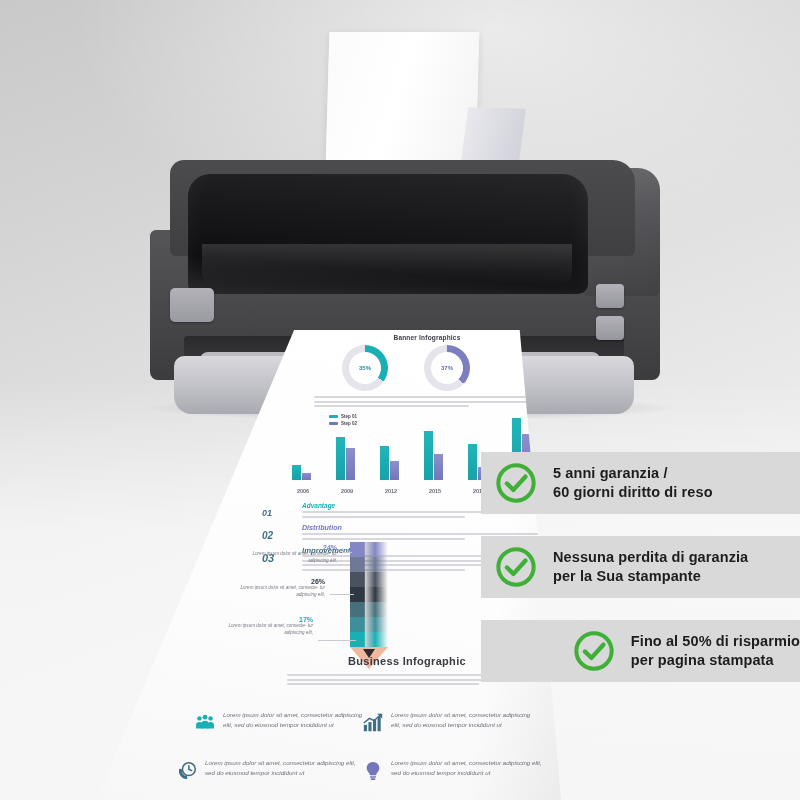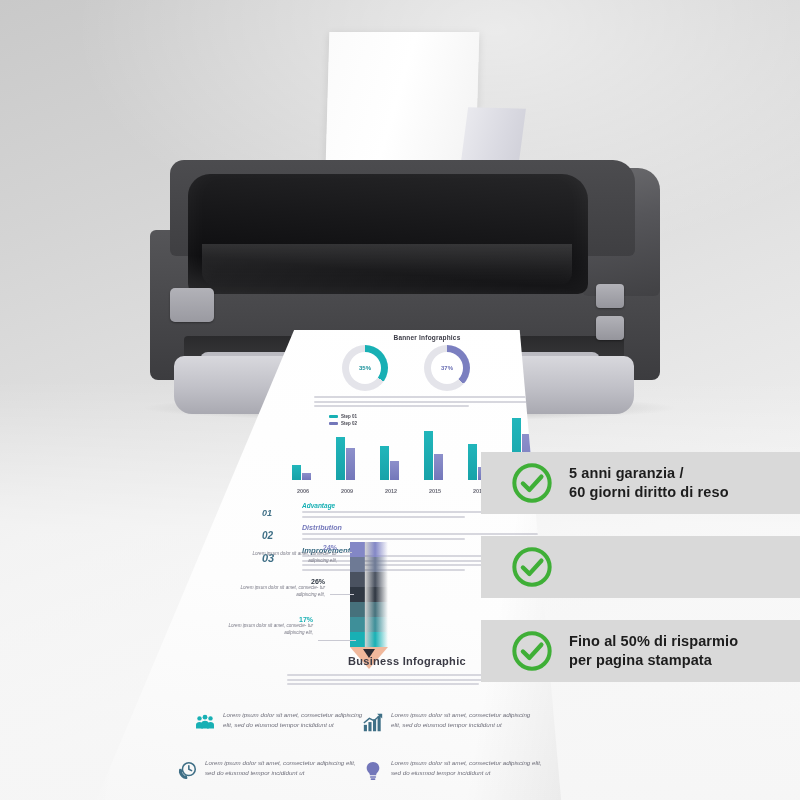--- a/index.html
+++ b/index.html
@@ -203,23 +203,23 @@
   }
   .banner h1{
     margin:0;padding:26px 0 0 46px;color:#ffffff;
     font-size:38px;line-height:1.12;font-weight:bold;letter-spacing:.5px;
   }
 
   
   .features{position:absolute;left:481px;top:452px;width:319px;}
   .feature{
     position:relative;display:flex;align-items:center;
-    background:#d9d9d9;height:62px;margin-bottom:22px;padding-left:30px;
-  }
-  .feature:last-child{margin-bottom:12px;}
+    background:#d9d9d9;height:62px;margin-bottom:22px;padding-left:14px;
+  }
+  .feature:last-child{margin-bottom:12px;justify-content:flex-end;}
   .chk{flex:0 0 42px;width:42px;height:42px;}
   .ftext{
     margin-left:16px;font-size:14.5px;font-weight:bold;color:#1d1d1d;
     line-height:1.32;letter-spacing:.1px;
   }
 </style>
 </head>
 <body>
 
 <div id="stage">
@@ -433,20 +433,21 @@
             <circle cx="22" cy="22" r="18.5" fill="none" stroke="#3faf37" stroke-width="4.2"></circle>
             <path d="M12.5 22.5 L19.3 29.2 L31.8 15.4" fill="none" stroke="#3faf37" stroke-width="4.6" stroke-linecap="round" stroke-linejoin="round"></path>
           </svg></span>
         <span class="ftext">5 anni garanzia /<br>60 giorni diritto di reso</span>
       </div>
       <div class="feature">
         <span class="chk"><svg width="42" height="42" viewBox="0 0 44 44">
             <circle cx="22" cy="22" r="18.5" fill="none" stroke="#3faf37" stroke-width="4.2"></circle>
             <path d="M12.5 22.5 L19.3 29.2 L31.8 15.4" fill="none" stroke="#3faf37" stroke-width="4.6" stroke-linecap="round" stroke-linejoin="round"></path>
           </svg></span>
+        <span class="ftext">Nessuna perdita di garanzia<br>per la Sua stampante</span>
       </div>
       <div class="feature">
         <span class="chk"><svg width="42" height="42" viewBox="0 0 44 44">
             <circle cx="22" cy="22" r="18.5" fill="none" stroke="#3faf37" stroke-width="4.2"></circle>
             <path d="M12.5 22.5 L19.3 29.2 L31.8 15.4" fill="none" stroke="#3faf37" stroke-width="4.6" stroke-linecap="round" stroke-linejoin="round"></path>
           </svg></span>
         <span class="ftext">Fino al 50% di risparmio<br>per pagina stampata</span>
       </div>
     </div>
 

